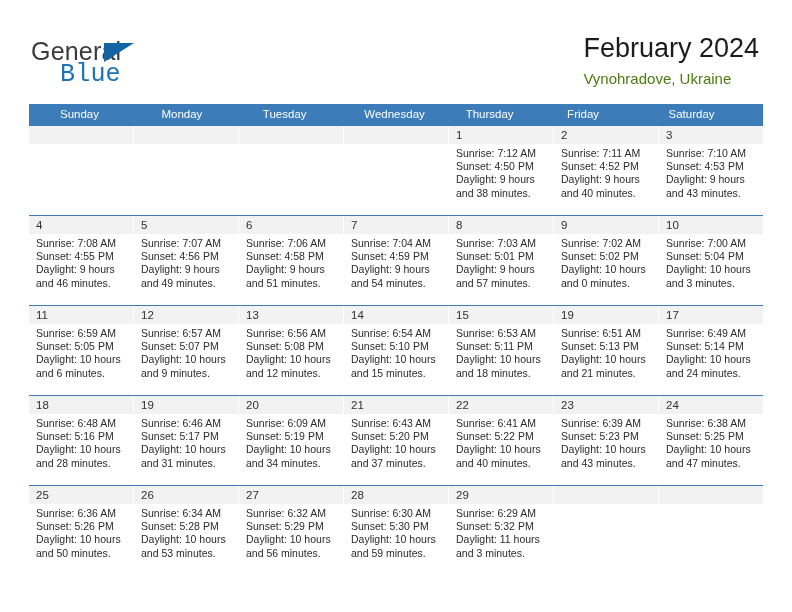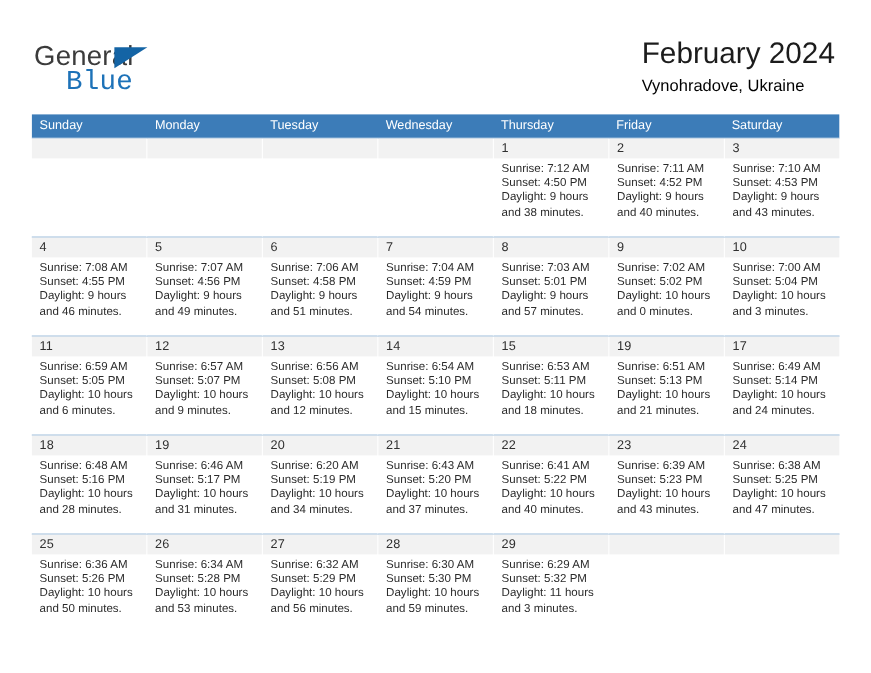--- a/index.html
+++ b/index.html
@@ -76,38 +76,39 @@
   }
   .title {
     font-size: 27px;
     color: #1c1c1c;
     font-weight: normal;
     line-height: 32px;
     white-space: nowrap;
   }
   .subtitle {
     font-size: 15px;
-    color: #000000;
+    color: #4d7c0f;
     line-height: 20px;
     margin-top: 5px;
     white-space: nowrap;
   }
 
   
   .calendar {
     position: absolute;
     left: 29px;
     top: 104px;
     width: 734px;
   }
 
   .weekday-row {
     display: flex;
     background: #3c7cb8;
     height: 21px;
+    padding-left: 24px;
   }
   .weekday {
     flex: 1 1 0;
     font-size: 11.5px;
     color: #ffffff;
     line-height: 21px;
     padding-left: 7px;
     box-sizing: border-box;
     white-space: nowrap;
   }
@@ -378,21 +379,21 @@
         <div class="day-info">
           <div>Sunrise: 6:46 AM</div>
           <div>Sunset: 5:17 PM</div>
           <div>Daylight: 10 hours</div>
           <div>and 31 minutes.</div>
         </div>
       </div>
       <div class="day-cell">
         <div class="day-number">20</div>
         <div class="day-info">
-          <div>Sunrise: 6:20 AM</div>
+          <div>Sunrise: 6:09 AM</div>
           <div>Sunset: 5:19 PM</div>
           <div>Daylight: 10 hours</div>
           <div>and 34 minutes.</div>
         </div>
       </div>
       <div class="day-cell">
         <div class="day-number">21</div>
         <div class="day-info">
           <div>Sunrise: 6:43 AM</div>
           <div>Sunset: 5:20 PM</div>

